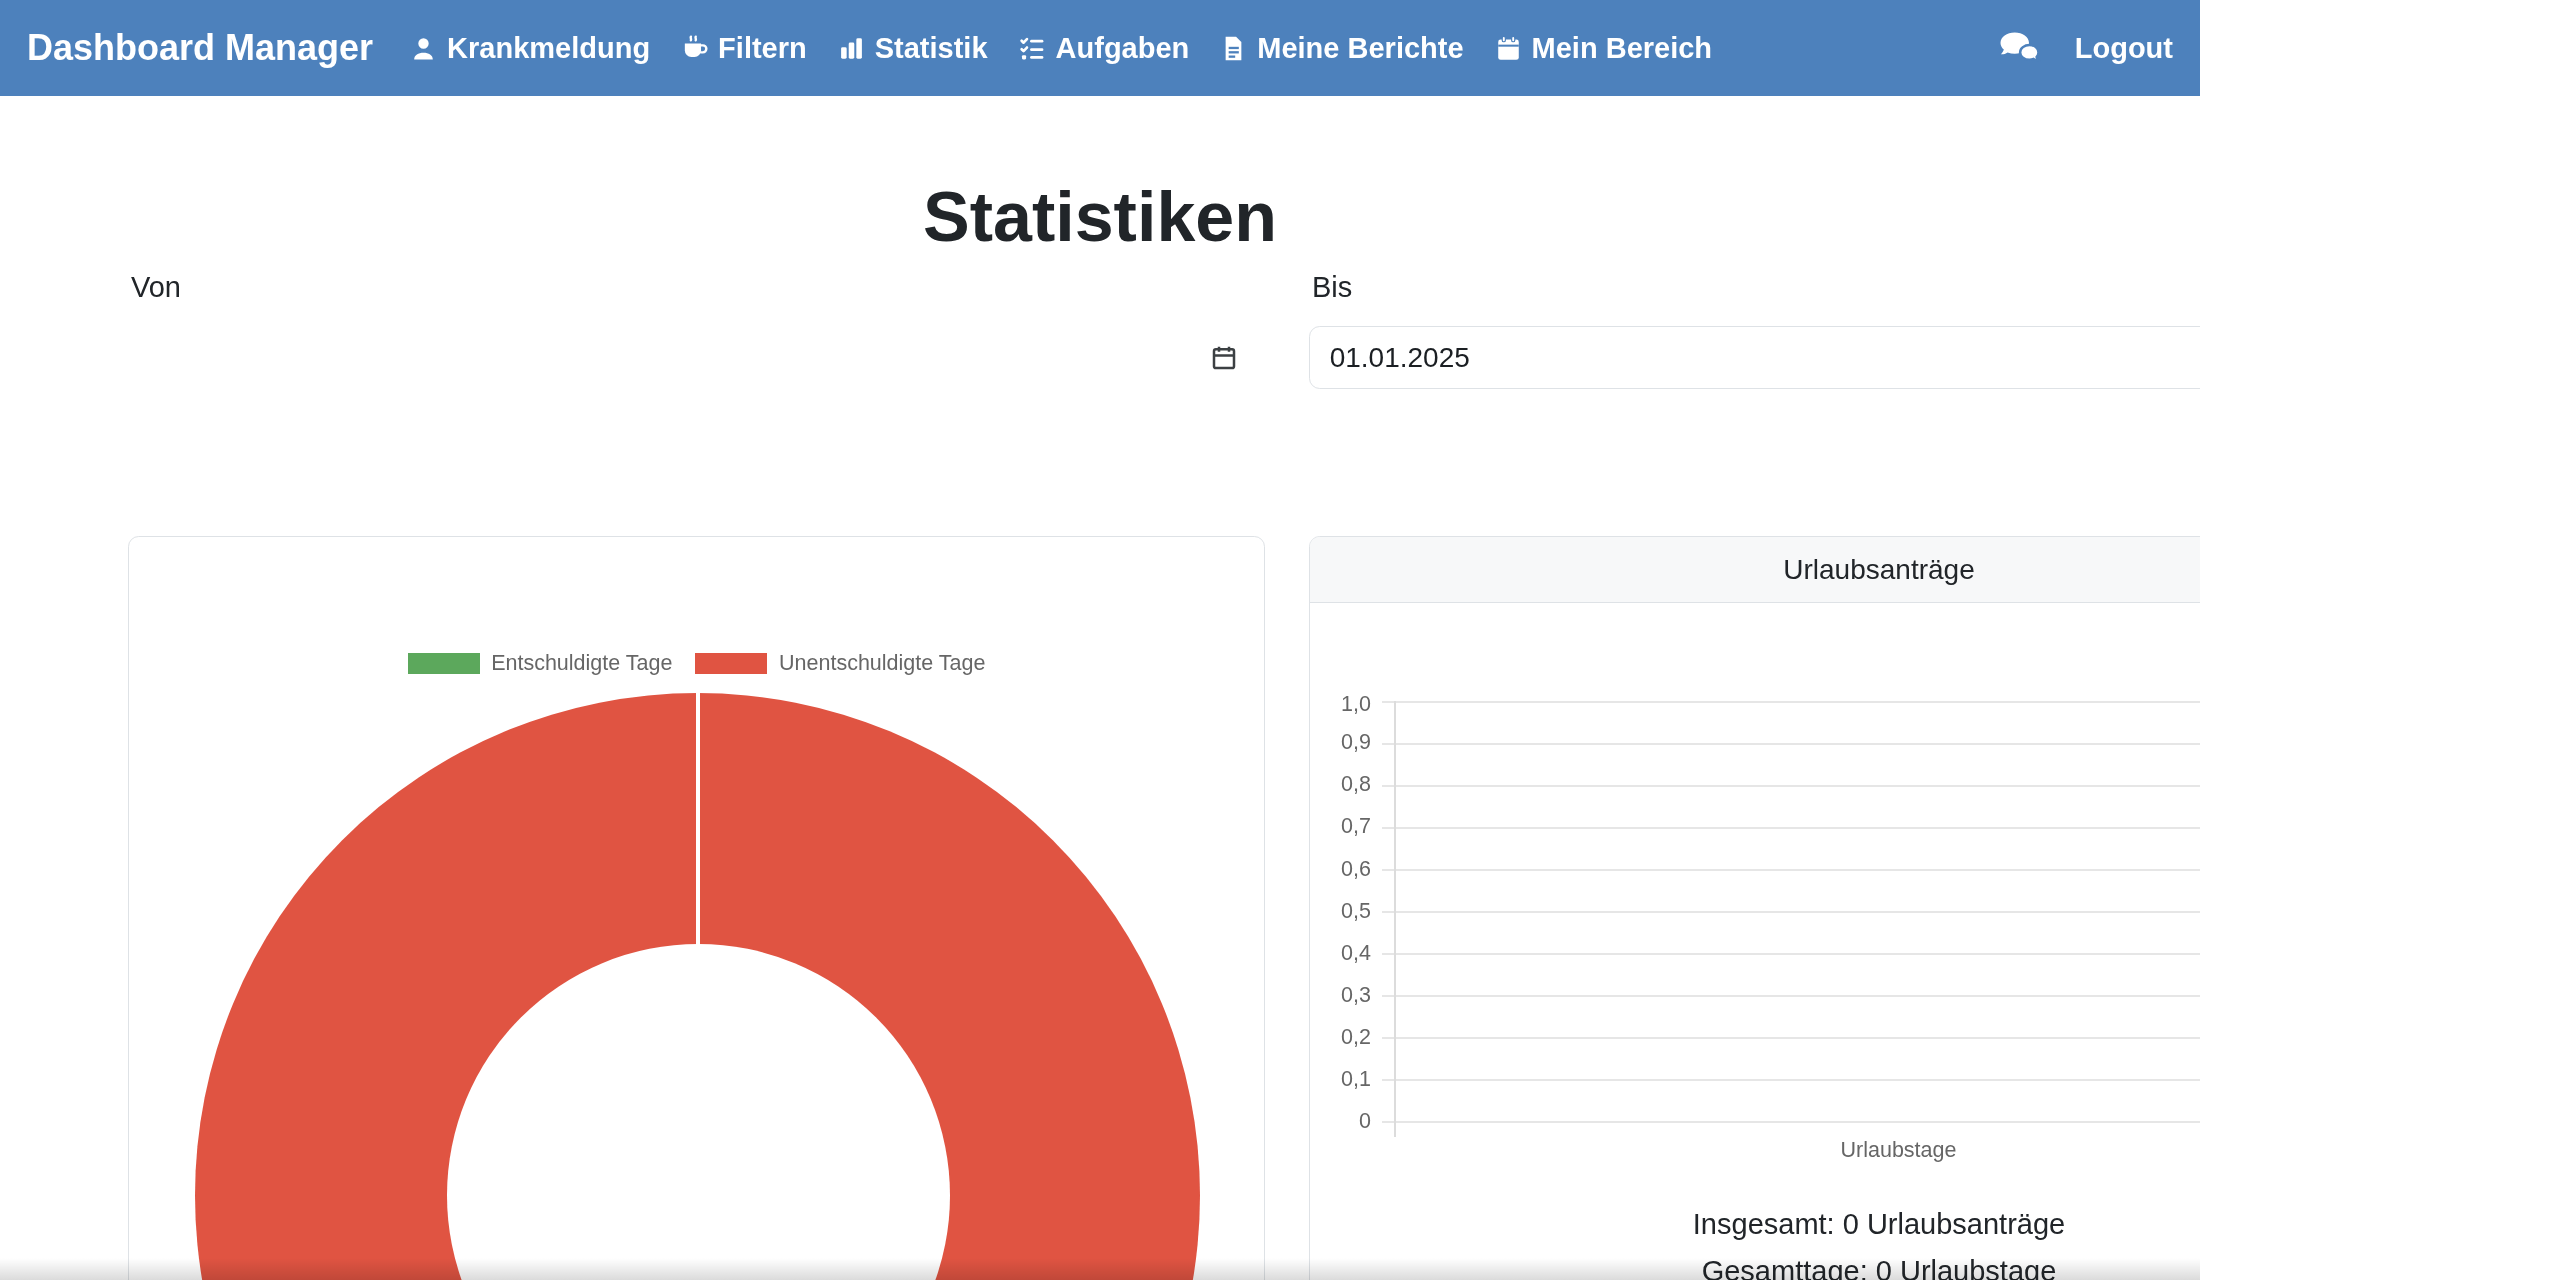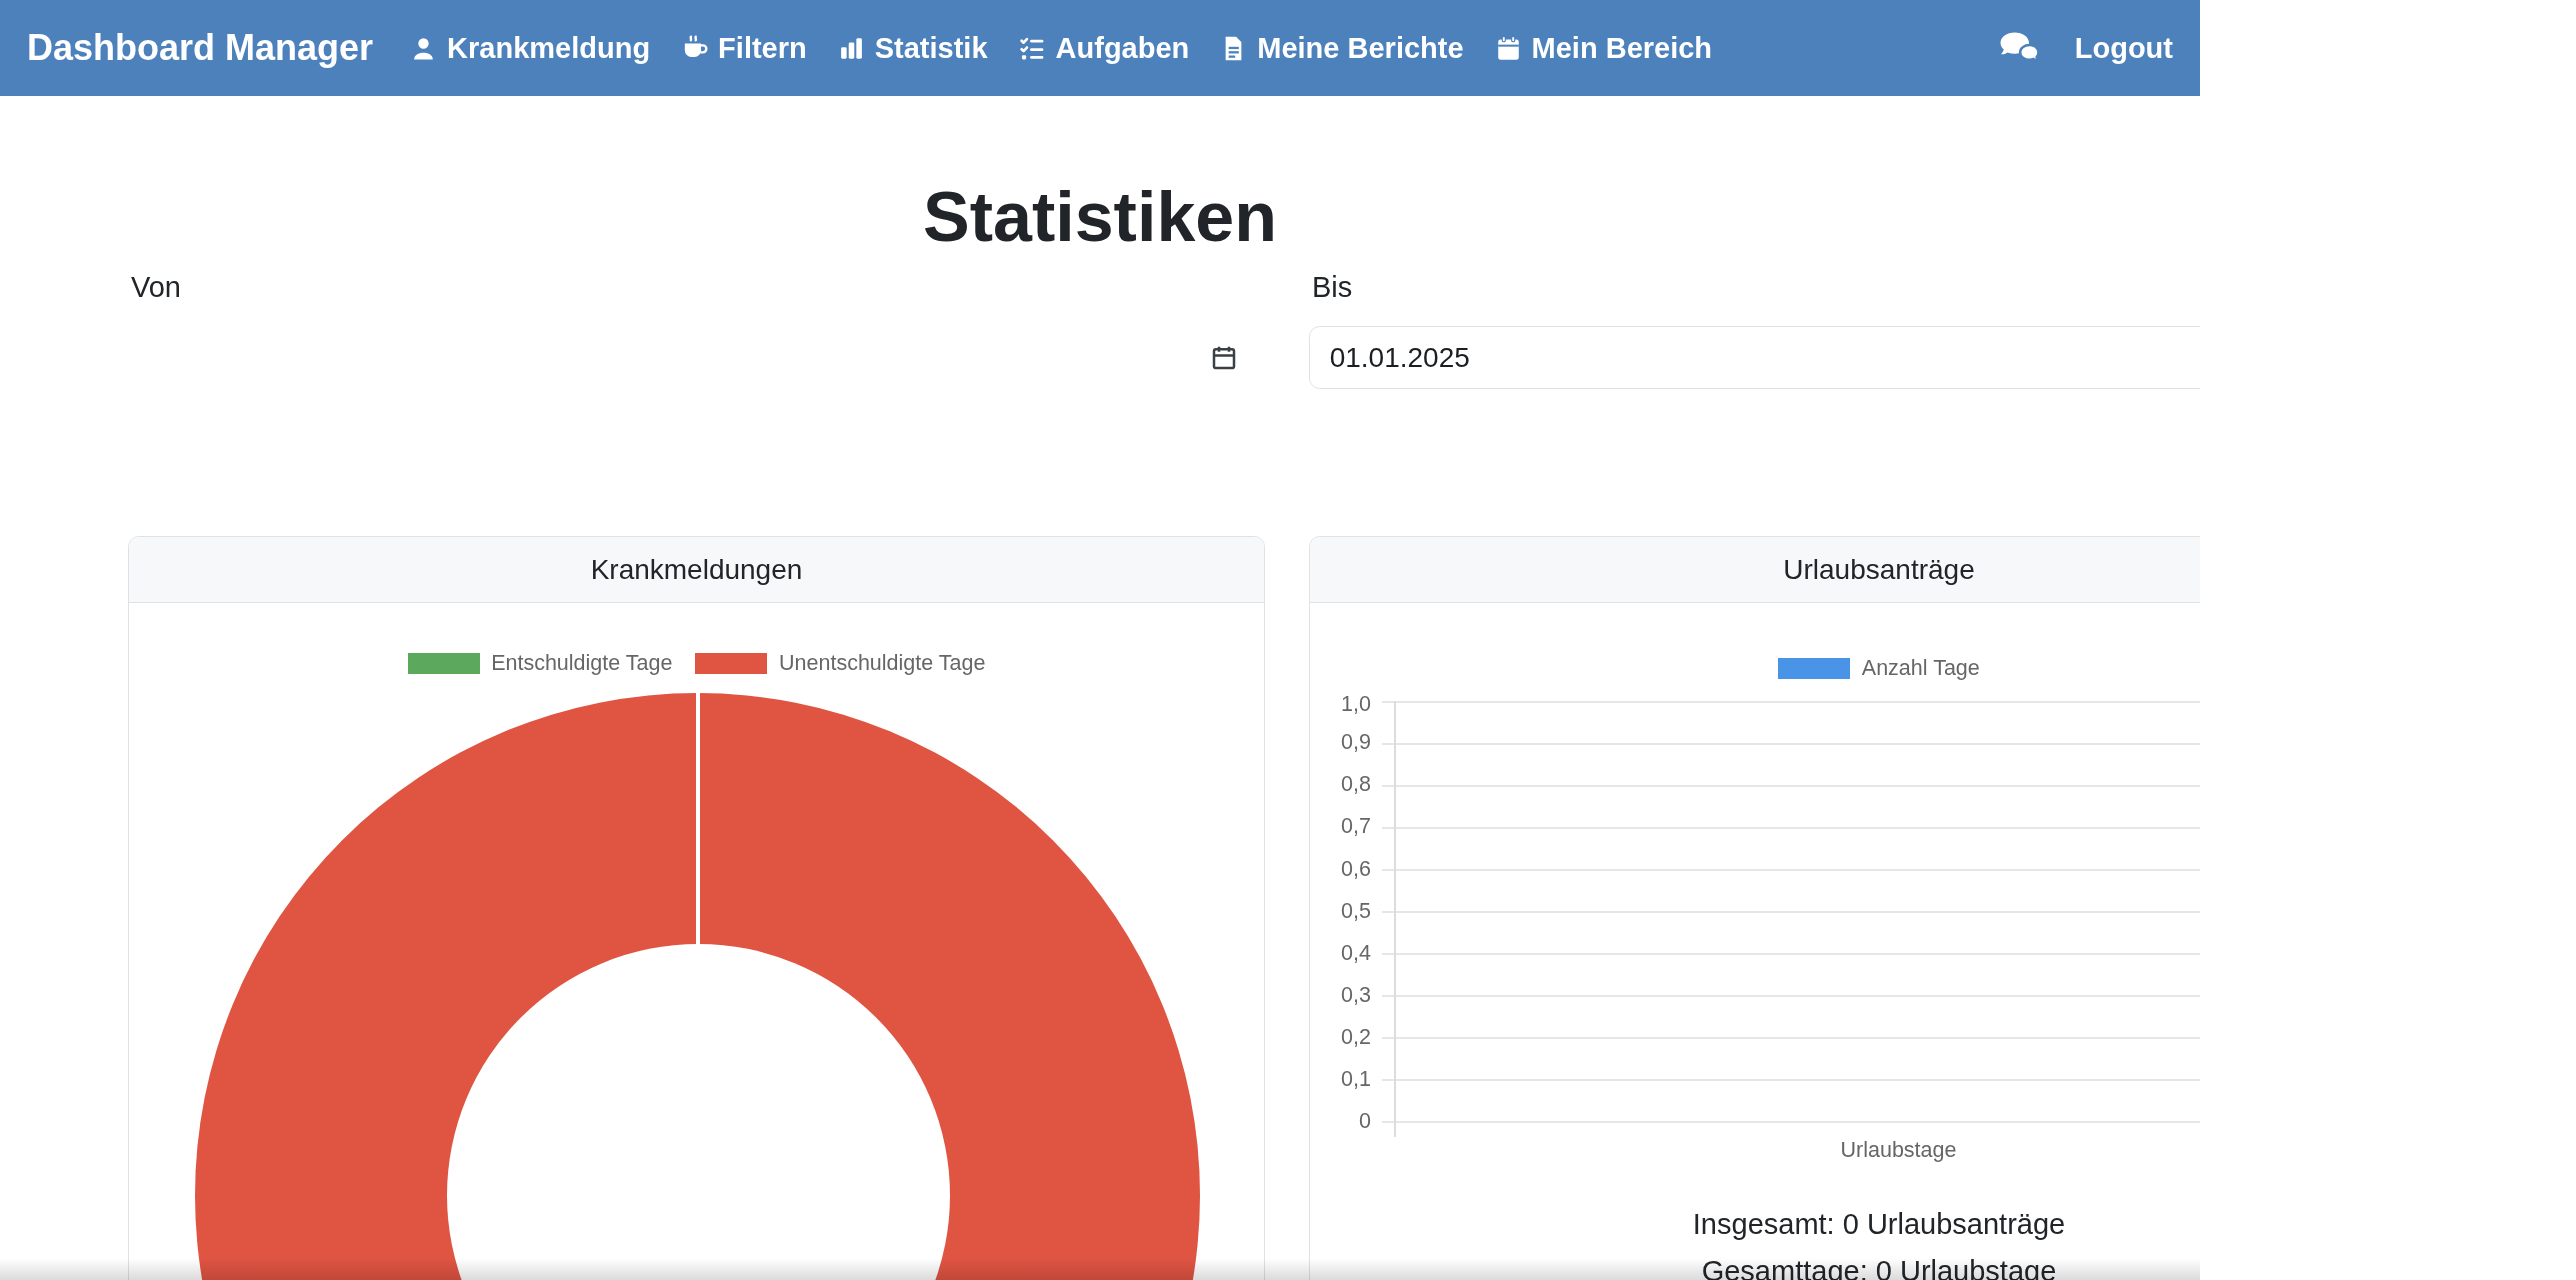--- a/index.html
+++ b/index.html
@@ -180,21 +180,20 @@
         <g fill="none" stroke="#3c4043" stroke-width="2">
           <rect x="4" y="5" width="16" height="15" rx="1.5"></rect>
           <path d="M8 3v4M16 3v4M4 10h16"></path>
         </g>
       </svg>
   </span>
 
   <button class="btn-filter">Filtern</button>
 
   <div class="card card-krank">
-    <div class="card-header">Krankmeldungen</div>
 
     <div class="legend" style="top:114px;">
       <div class="legend-item">
         <span class="swatch sw-green"></span>
         <span class="legend-label">Entschuldigte Tage</span>
       </div>
       <div class="legend-item">
         <span class="swatch sw-red"></span>
         <span class="legend-label">Unentschuldigte Tage</span>
       </div>
@@ -203,26 +202,20 @@
     <div>
       <div class="doughnut-ring"></div>
       <div class="doughnut-hole"></div>
       <div class="doughnut-divider"></div>
     </div>
   </div>
 
   <div class="card card-urlaub">
     <div class="card-header">Urlaubsanträge</div>
 
-    <div class="legend" style="top:119px;">
-      <div class="legend-item">
-        <span class="swatch sw-blue"></span>
-        <span class="legend-label">Anzahl Tage</span>
-      </div>
-    </div>
 
     <div>
       <div class="grid-area"></div>
       <div class="y-axis-line"></div>
 
       <span class="ytick" style="top:153px;">1,0</span>
       <span class="ytick" style="top:191px;">0,9</span>
       <span class="ytick" style="top:233px;">0,8</span>
       <span class="ytick" style="top:275px;">0,7</span>
       <span class="ytick" style="top:318px;">0,6</span>

